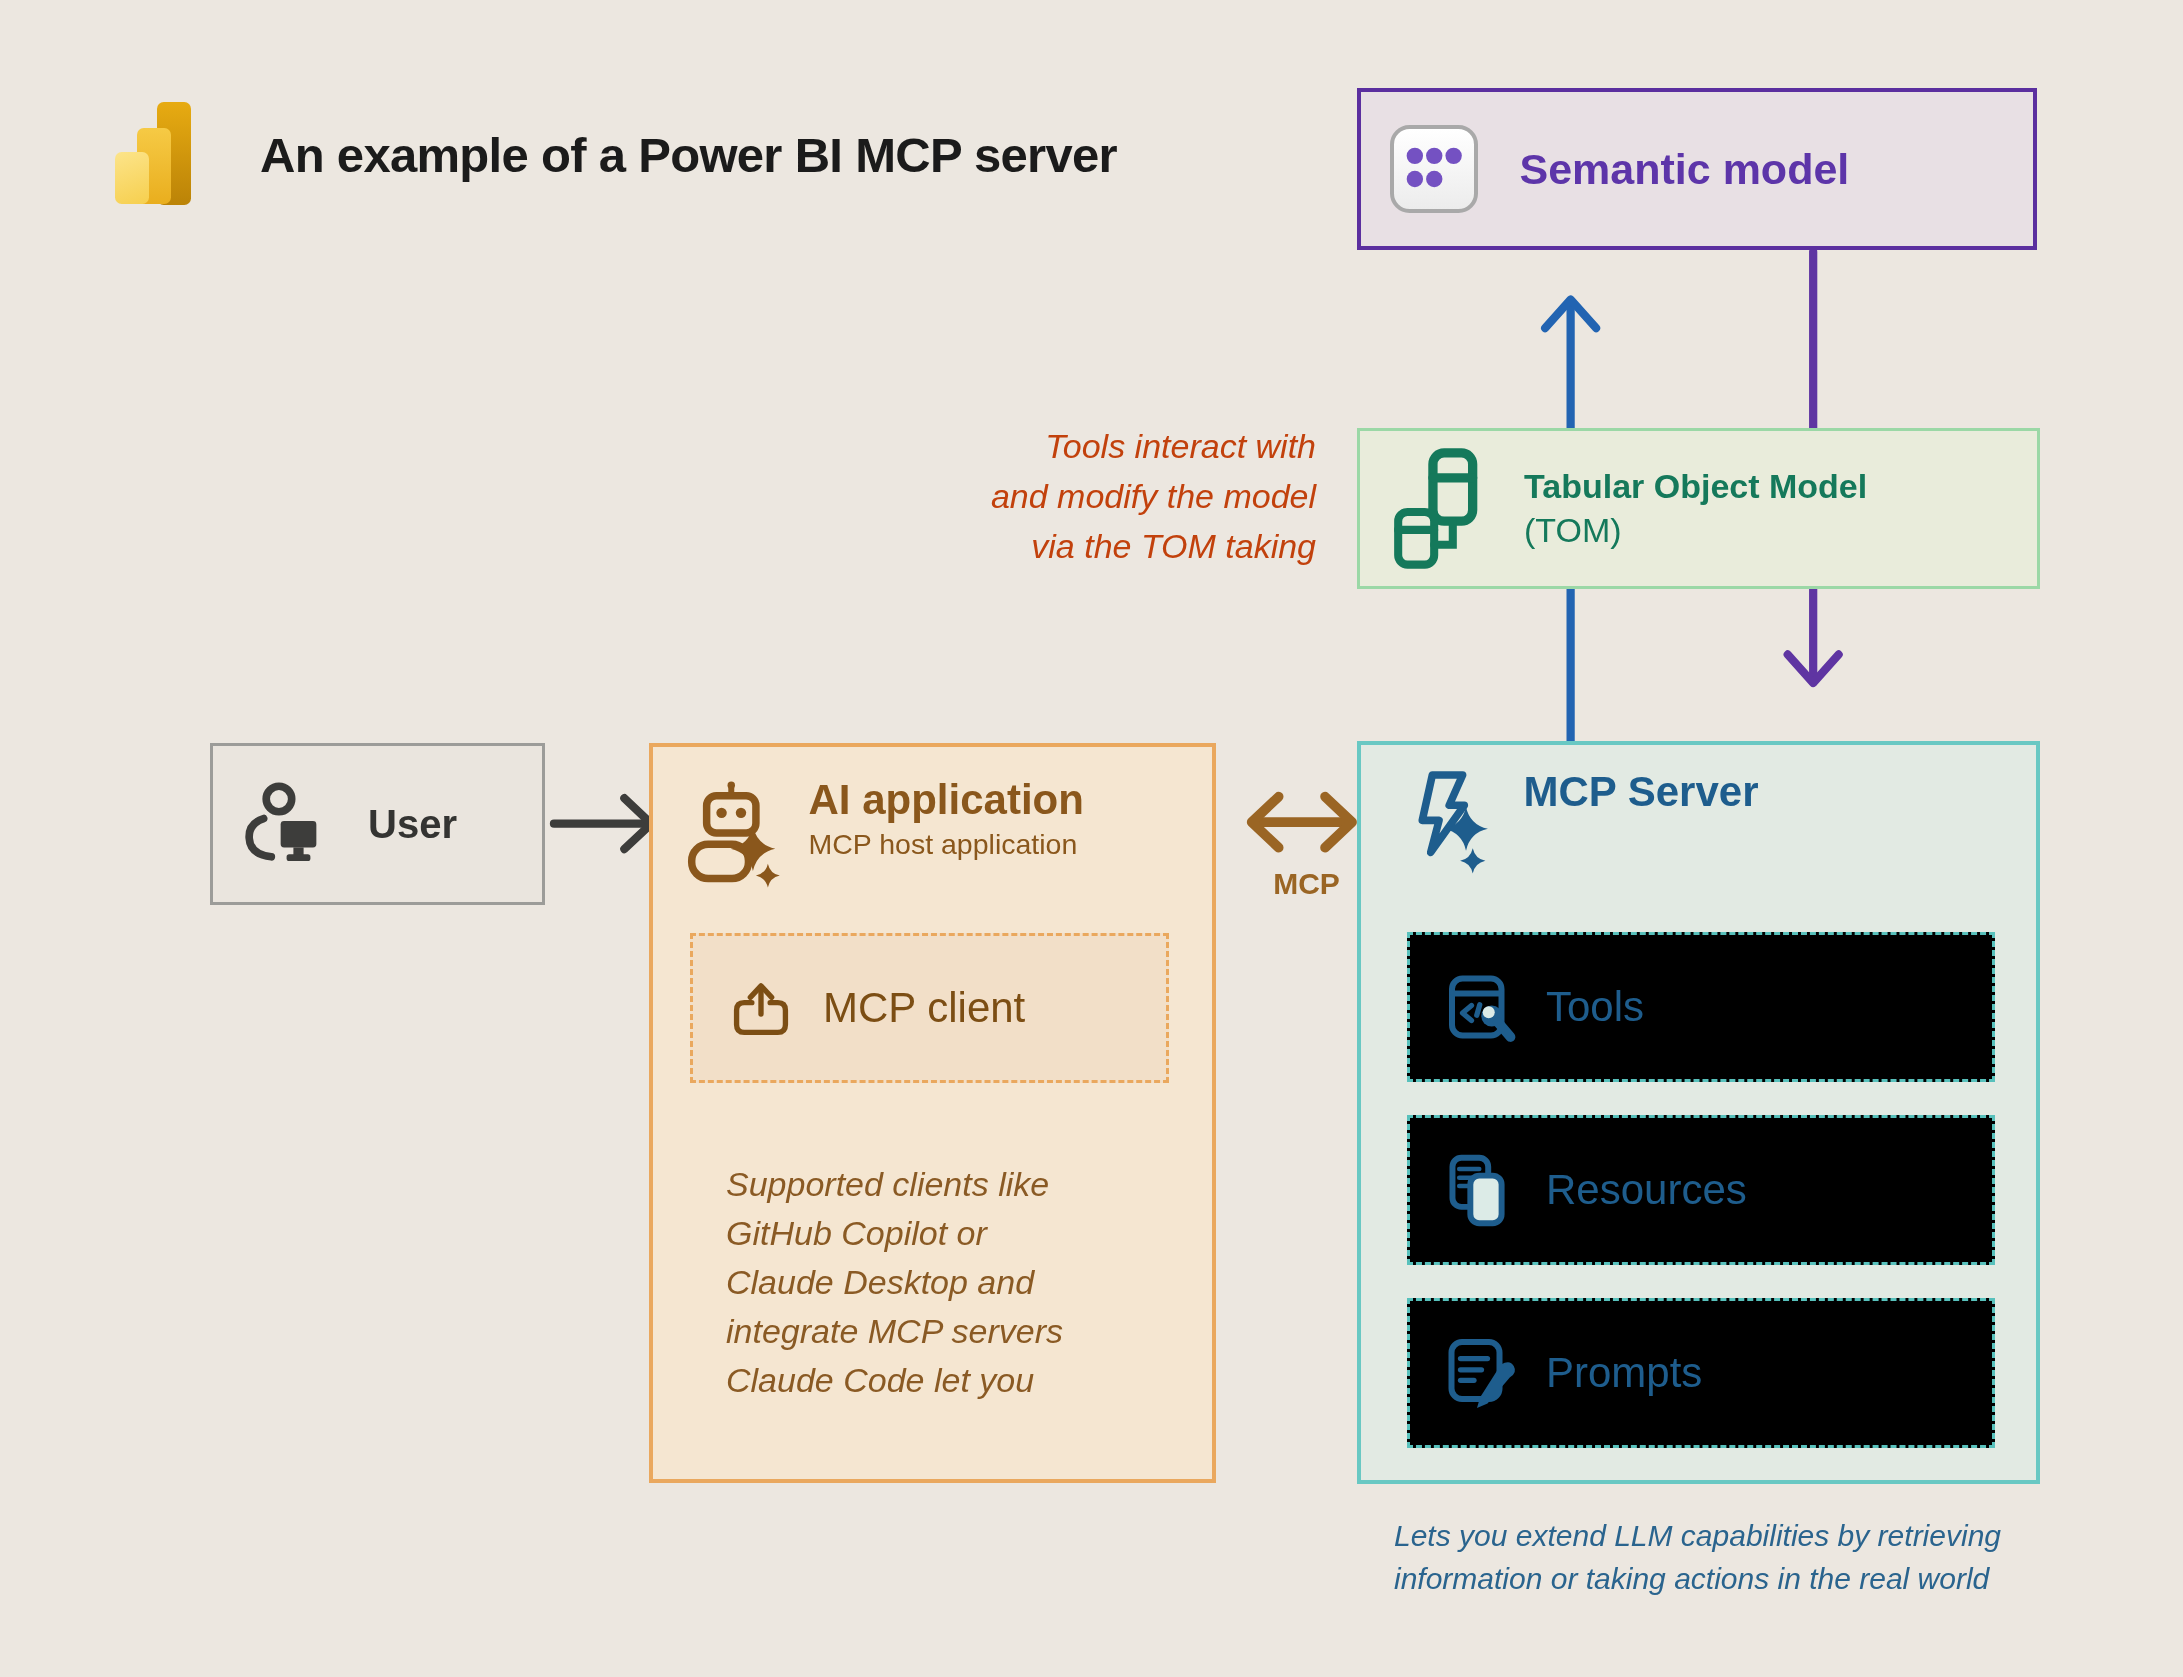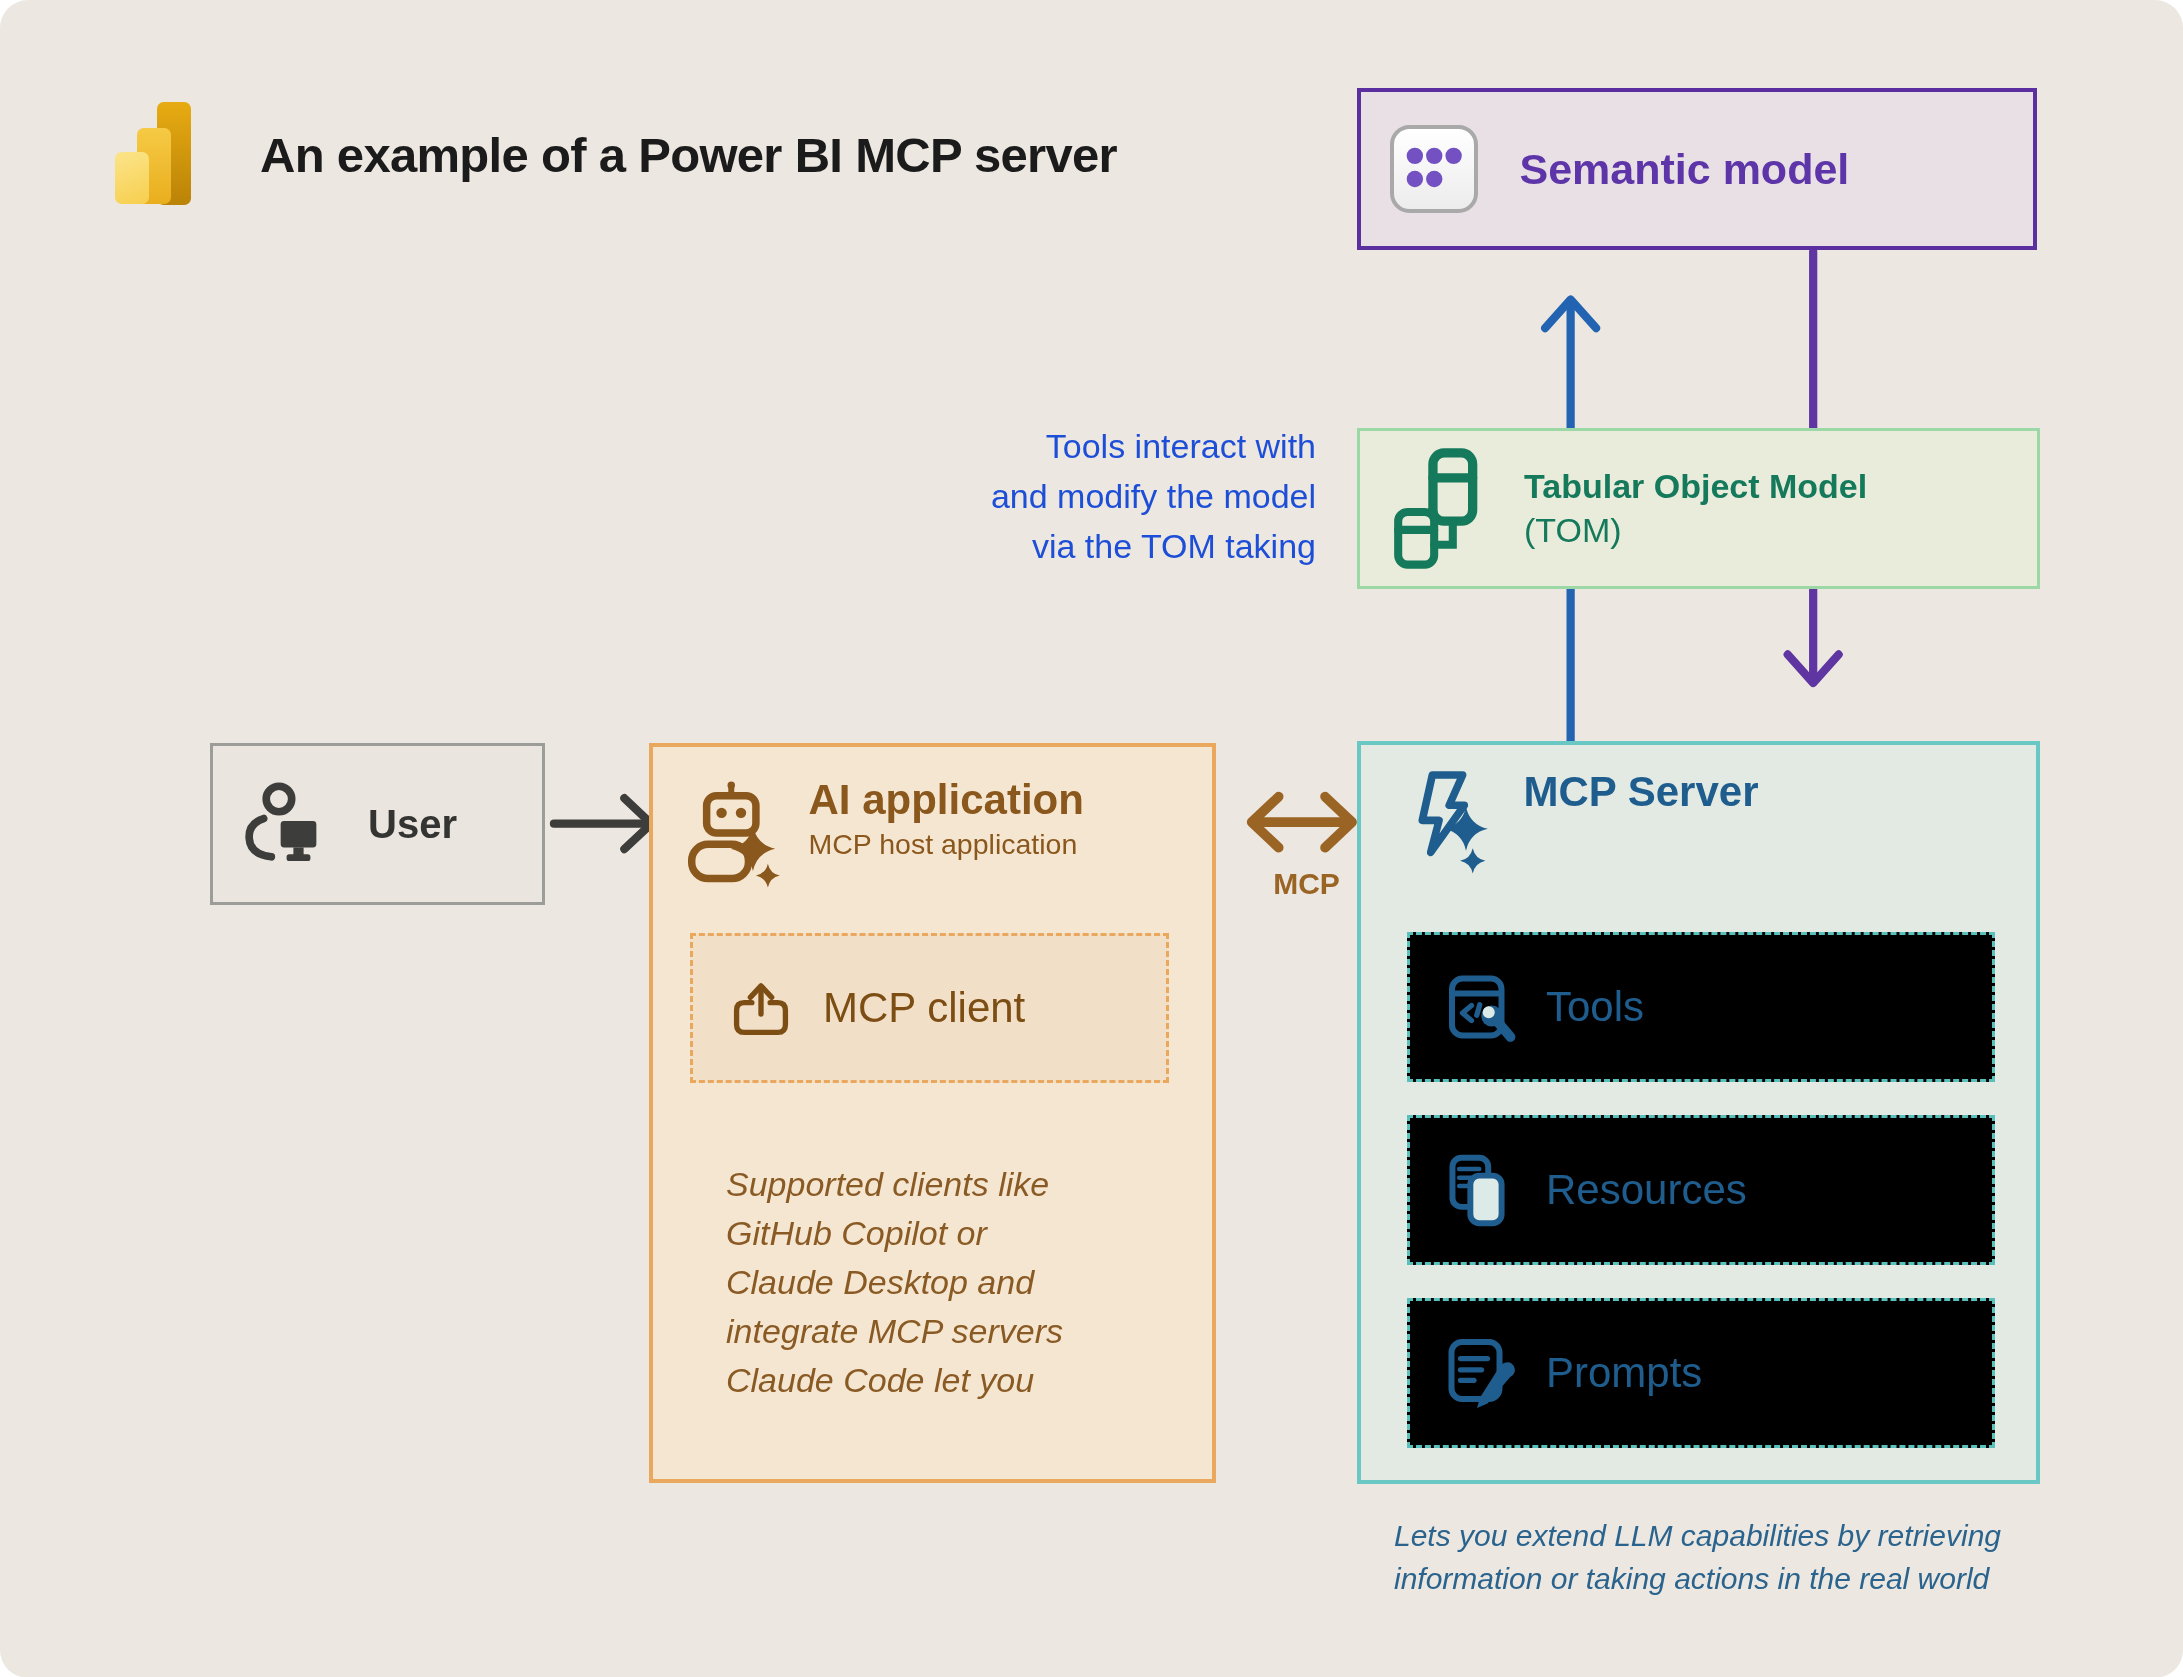--- a/index.html
+++ b/index.html
@@ -1,17 +1,17 @@
 <!DOCTYPE html>
 <html style="font-size:12px"><head>
 <meta charset="utf-8">
 <style>
   html,body{margin:0;padding:0;}
   body{font-family:"Liberation Sans", sans-serif;}
-  #canvas{position:relative;width:2183px;height:1678px;background:#ece7e0;overflow:hidden;border-radius:28px;}
+  #canvas{position:relative;width:2183px;height:1678px;background:#ece7e0;overflow:hidden;}
 
   
   #pbi-logo{position:absolute;left:115px;top:102px;width:82px;height:105px;}
   .bar{position:absolute;border-radius:6.7px;}
   .bar-tall{left:42px;top:0;width:34px;height:103px;background:linear-gradient(180deg,#e7ab12,#bb8307);z-index:1;}
   .bar-mid{left:22px;top:26px;width:34px;height:76px;background:linear-gradient(180deg,#f6ca45,#e9ae1e);z-index:2;}
   .bar-small{left:0;top:50px;width:34px;height:52px;background:linear-gradient(160deg,#fce48a,#f6cf4e);z-index:3;}
   #page-title{position:absolute;left:260px;top:127px;font-size:49px;font-weight:bold;color:#1b1b1b;letter-spacing:-0.7px;}
 
   
@@ -53,21 +53,21 @@
   #server-header{position:absolute;left:36px;top:22.5px;display:flex;align-items:flex-start;}
   #server-header .t1{margin-left:25.5px;font-size:42px;font-weight:bold;color:#1e5d8d;}
   .server-item{position:absolute;left:46px;width:588px;height:150px;background:#000000;border:3.7px dashed #58c1bc;box-sizing:border-box;display:flex;align-items:center;}
   #item-tools{top:187px;}
   #item-resources{top:370px;}
   #item-prompts{top:553px;}
   .server-item .ic{flex:none;margin-left:34px;width:75px;display:flex;justify-content:center;}
   .server-item .lbl{margin-left:27px;font-size:42px;color:#1e5d8d;}
 
   
-  #tom-note{position:absolute;right:867px;top:421px;text-align:right;font-size:34px;color:#1d4ed8;line-height:50px;z-index:2;}
+  #tom-note{position:absolute;right:867px;top:421px;text-align:right;font-size:34px;font-style:italic;color:#c2410c;line-height:50px;z-index:2;}
   #server-note{position:absolute;left:1394px;top:1514px;font-size:30px;font-style:italic;color:#2a648e;line-height:43px;z-index:2;}
 
   
   #arrows{position:absolute;left:0;top:0;z-index:1;}
 </style>
 </head>
 <body>
 
 <div id="canvas">
 

